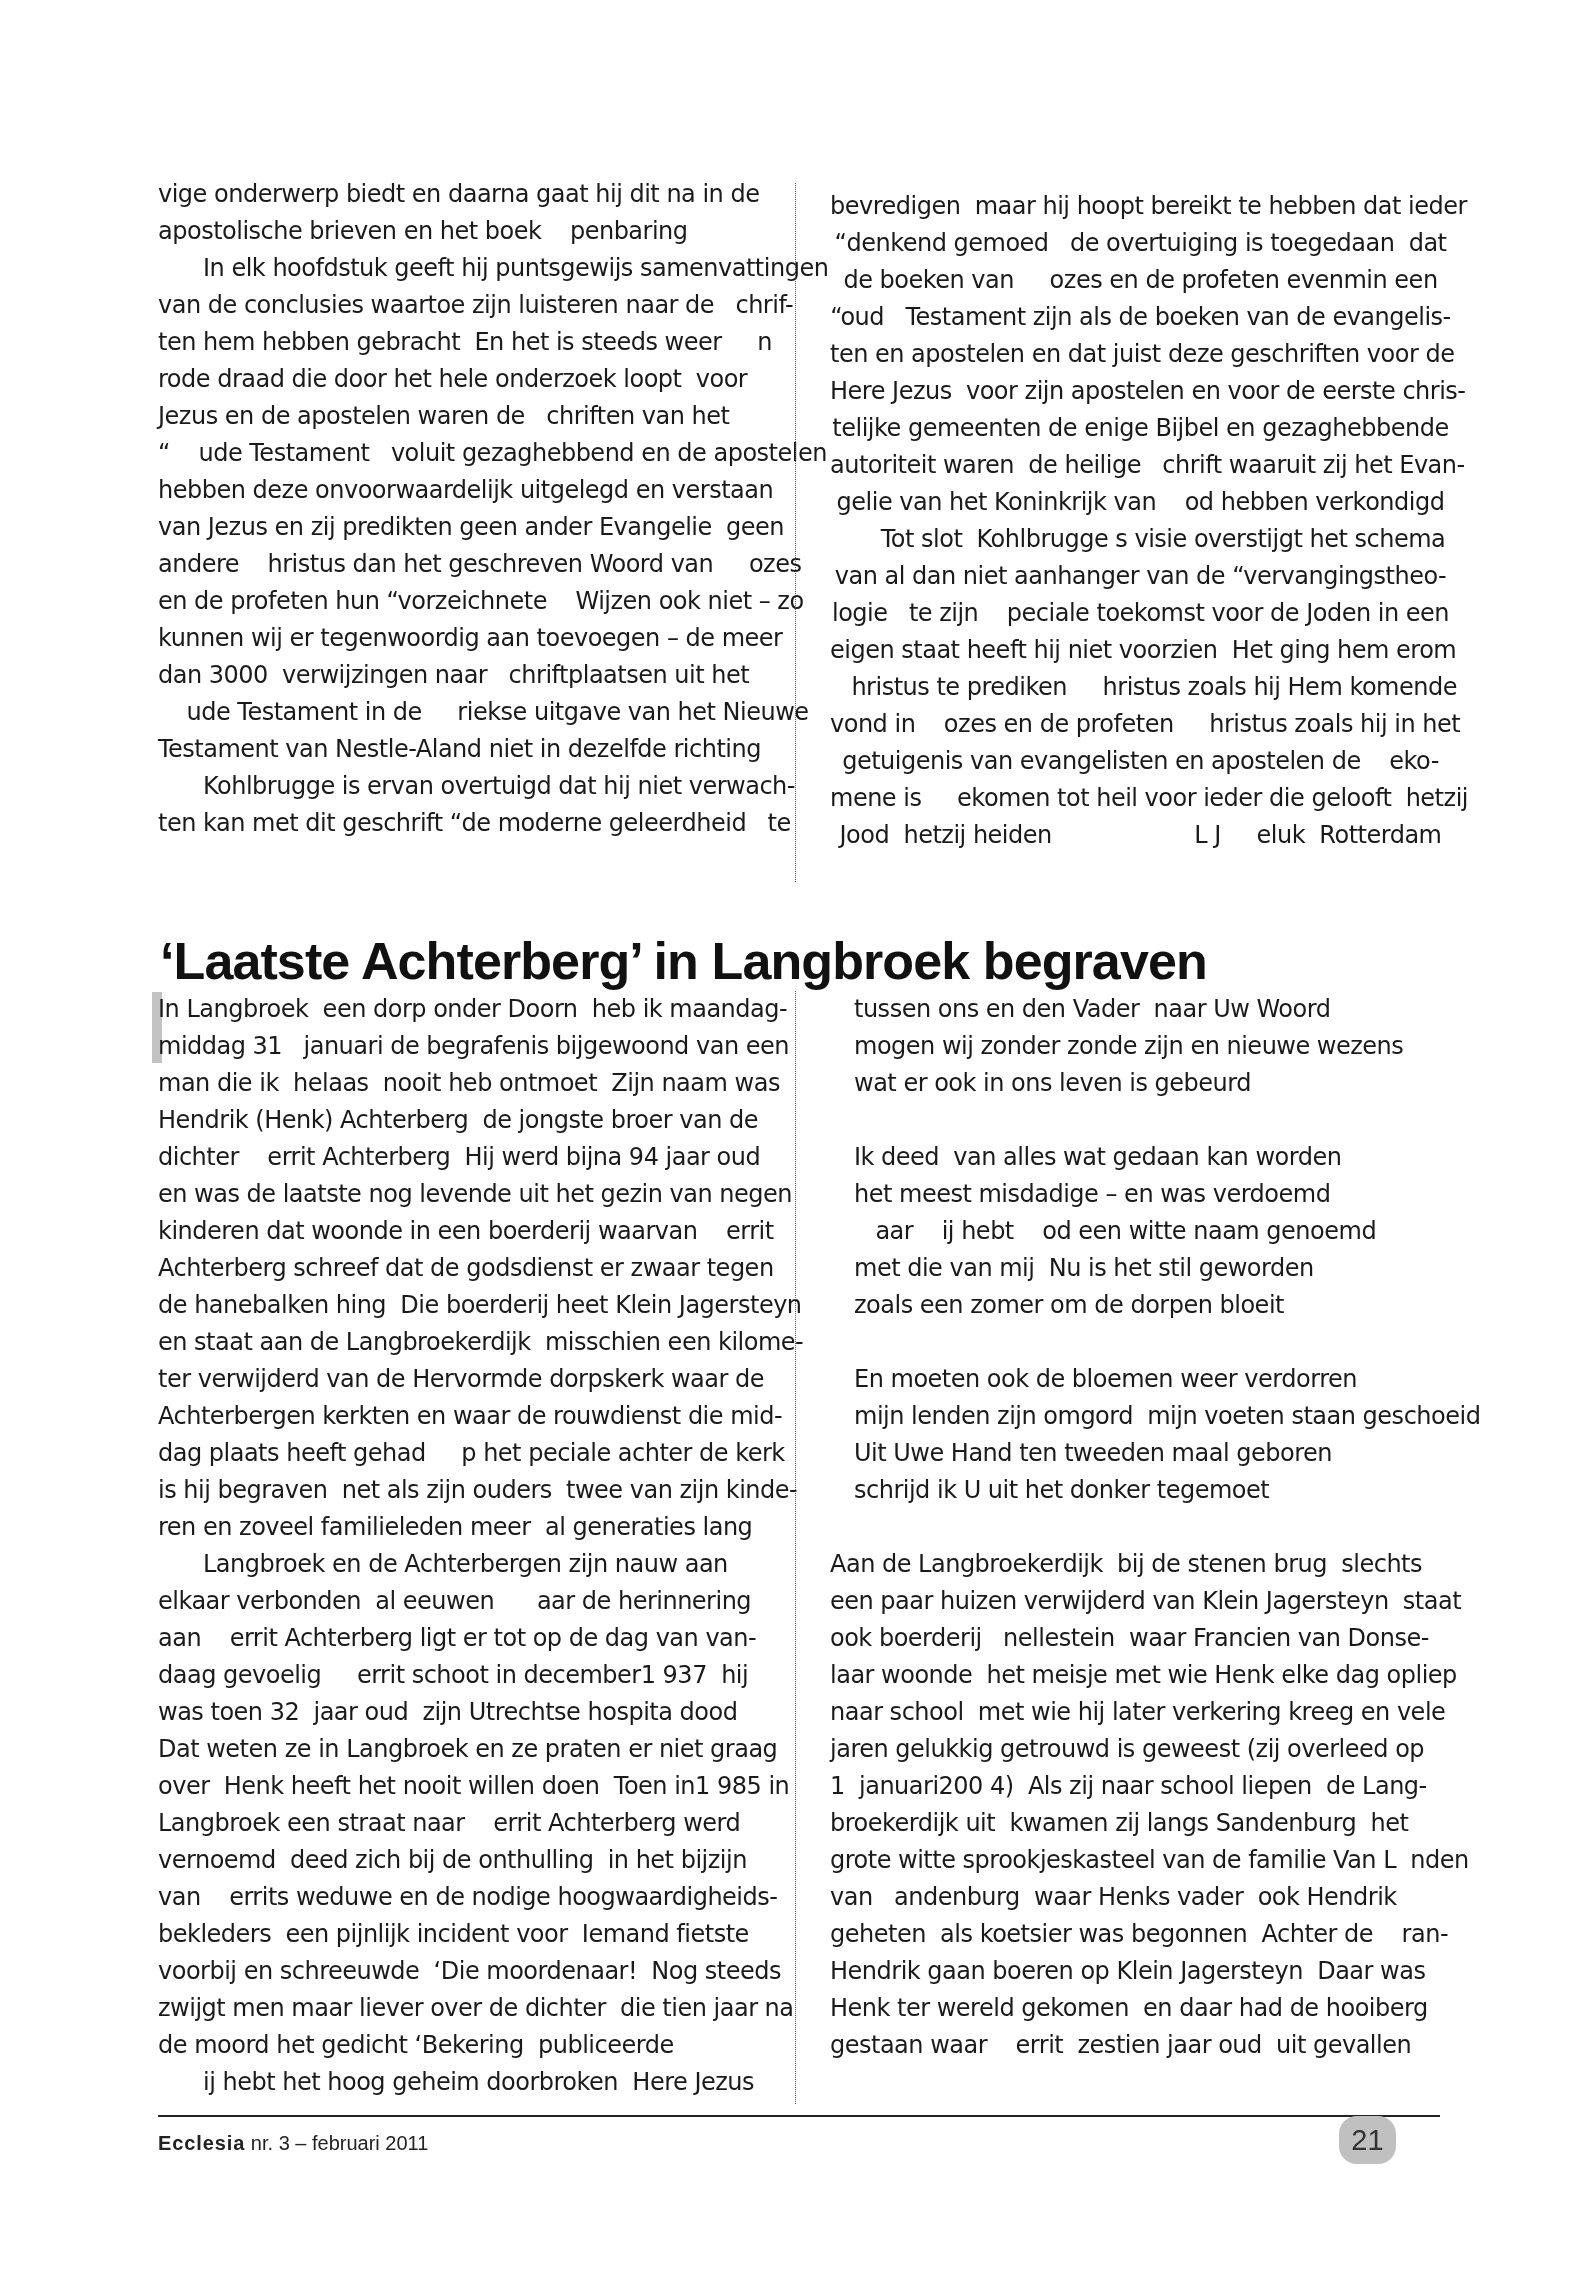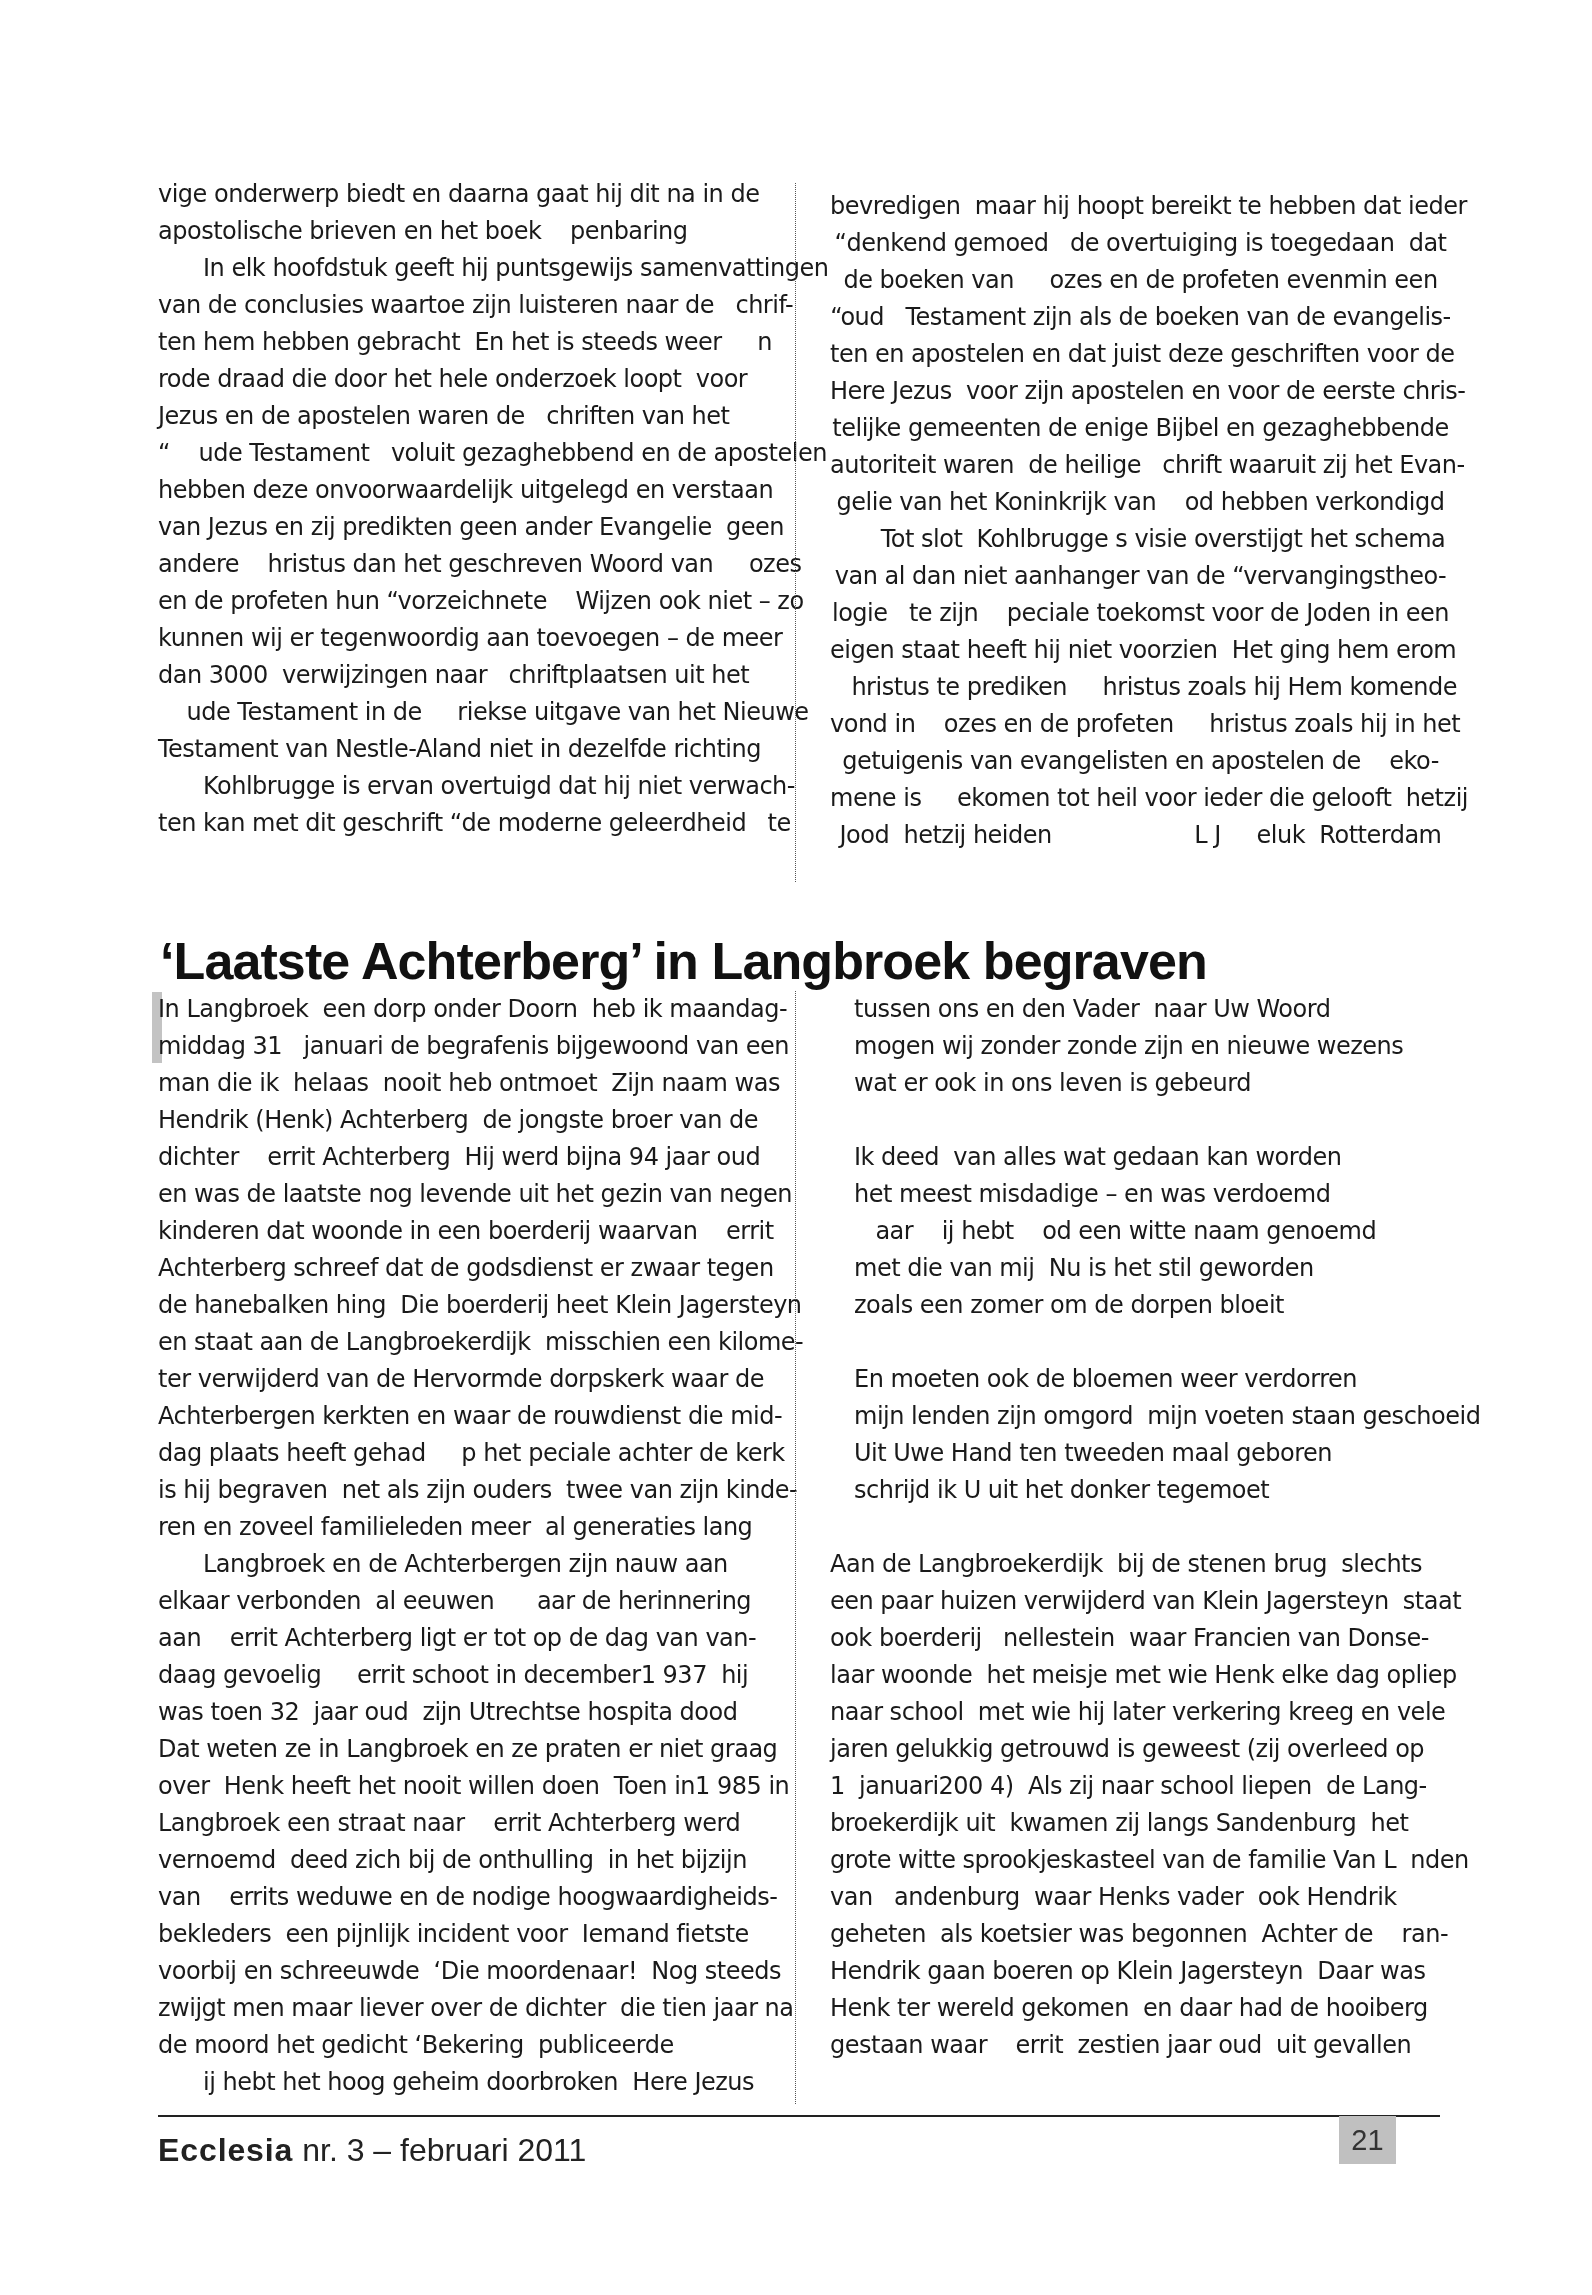--- a/index.html
+++ b/index.html
@@ -14,24 +14,24 @@
   #divider-top { top:183px; height:699px; }
   #divider-bottom { top:991px; height:1113px; }
   #headline { position:absolute; left:160px; top:896px; font-family:"Liberation Sans", sans-serif;
               font-size:52px; font-weight:bold; letter-spacing:-0.9px; color:#111; white-space:nowrap; }
   #col-bottom-left { left:158px; top:991px; width:604px; }
   #col-bottom-right { left:830px; top:991px; width:621px; }
   .poem p { padding-left:24px; }
   .blank { height:37px; }
   .dropbar { position:absolute; left:152px; top:992px; width:10.4px; height:71px; background:#c3c3c3; }
   #footer-rule { position:absolute; left:158px; top:2115px; width:1282px; height:1.7px; background:#222; }
-  #footer-left { position:absolute; left:158px; top:2132px; font-family:"Liberation Sans", sans-serif; font-size:32px; color:#222; }
+  #footer-left { position:absolute; left:158px; top:2132px; font-family:"Liberation Sans", sans-serif; font-size:20px; color:#222; }
   #footer-left .brand { font-weight:bold; letter-spacing:0.9px; }
   #page-number-box { position:absolute; left:1339px; top:2116px; width:57px; height:48px; background:#c0c0c0;
-                     font-family:"Liberation Sans", sans-serif; font-size:29px; color:#333; text-align:center; line-height:48px; }
+                     font-family:"Liberation Sans", sans-serif; font-size:29px; color:#333; text-align:center; line-height:48px;border-radius:18px; }
   i, .it { }
 </style>
 </head>
 <body>
 
 <div id="col-top-left" class="col">
     <p><span>vige onderwerp biedt en daarna gaat hij dit na in de</span></p>
     <p><span>apostolische brieven en het boek    penbaring</span></p>
     <p class="indent"><span>In elk hoofdstuk geeft hij puntsgewijs samenvattingen</span></p>
     <p><span>van de conclusies waartoe zijn luisteren naar de   chrif-</span></p>

